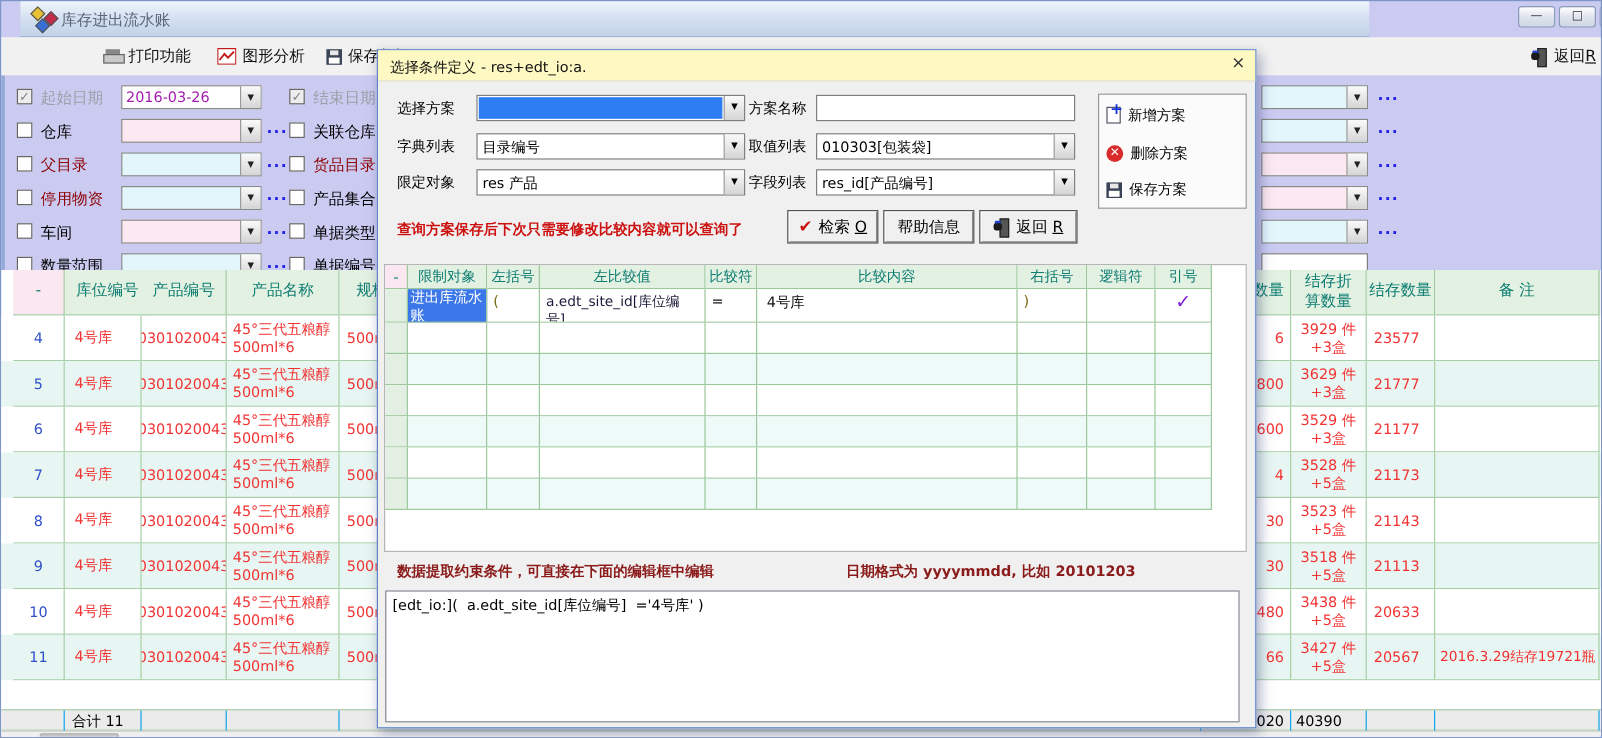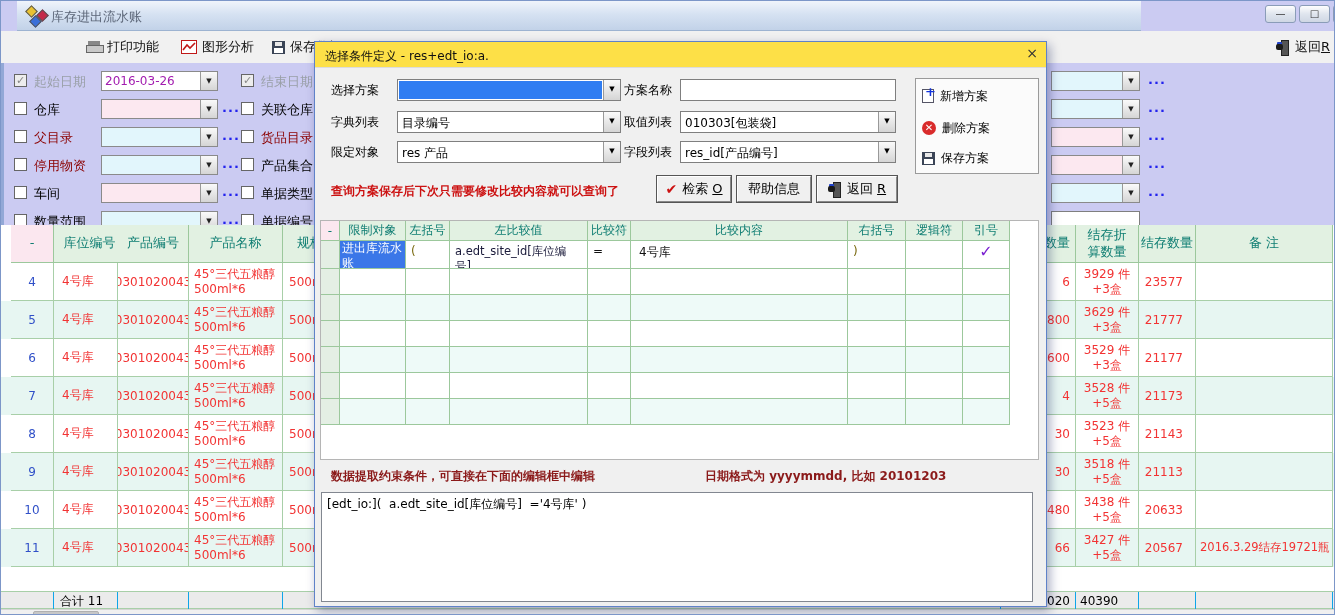--- a/index.html
+++ b/index.html
@@ -35,21 +35,21 @@
   .trow { left:0; width:1335px; height:38px; }
   .trow.w { background:#fff; } .trow.c { background:#e7f6f2; }
   .td { position:absolute; top:0; height:38px; font-size:12px; color:#f23333; border-right:1px solid #a8cfa8; border-bottom:1px solid #a8cfa8; display:flex; align-items:center; overflow:hidden; }
   .td.num { color:#3050c8; justify-content:center; }
   .td.wrap { line-height:15px; word-break:break-all; padding:2px 5px; }
   .td.r { justify-content:flex-end; }
   .sumcell { position:absolute; top:0; height:18px; font-size:12px; color:#000; border-right:1px solid #0ea5e9; display:flex; align-items:center; }
 
   
   #dialog { left:313px; top:40px; width:733px; height:566px; background:#f0f0f0; border:1px solid #5f82c8; box-shadow:3px 4px 10px rgba(10,20,80,.35); z-index:10; }
-  #dlg-titlebar { left:0; top:0; width:100%; height:26px; background:#fde047; border-bottom:1px solid #dcdcdc; }
+  #dlg-titlebar { left:0; top:0; width:100%; height:26px; background:#fef9c3; border-bottom:1px solid #dcdcdc; }
   .dlabel { font-size:12px; color:#000; line-height:22px; white-space:nowrap; }
   .dlabel.blue { color:#000000; }
   .dcombo { height:22px; border:1px solid #7f7f7f; background:#fff; }
   .dinput { height:22px; border:1px solid #7f7f7f; background:#fff; font-size:12px; padding:0 4px; }
   #groupbox { left:600px; top:36px; width:124px; height:96px; background:#fbfbfb; border:1px solid #9a9a9a; }
   .gbtn { position:absolute; left:6px; width:112px; height:22px; display:flex; align-items:center; gap:6px; font-size:12px; color:#000; }
   .push { border:1px solid #888; border-top-color:#fff; border-left-color:#fff; outline:1px solid #555; background:#f0f0f0; display:flex; align-items:center; justify-content:center; gap:5px; font-size:13px; color:#000; }
   .ukey { text-decoration:underline; }
 
   

